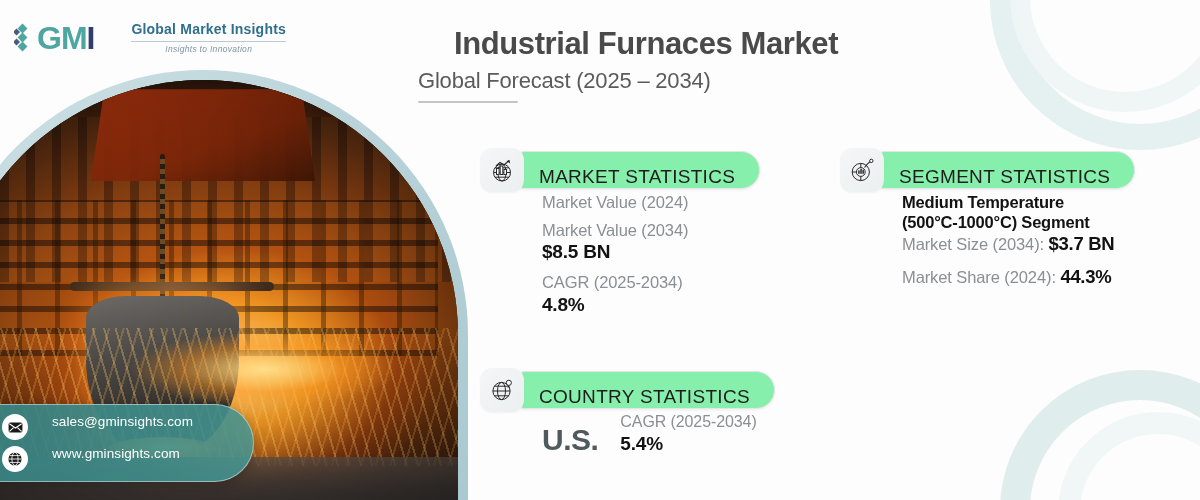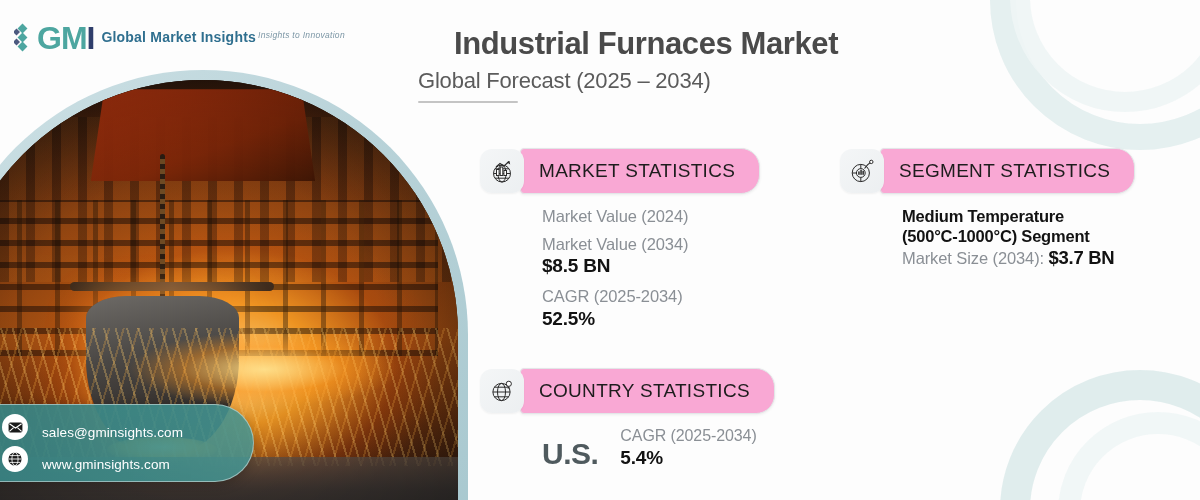--- a/index.html
+++ b/index.html
@@ -121,43 +121,43 @@
     position:absolute; left:-14px; bottom:18px;
     width:268px; height:78px;
     background:linear-gradient(100deg, rgba(56,131,131,.93) 0%, rgba(62,139,137,.92) 55%, rgba(70,148,145,.88) 100%);
     border-radius:0 40px 40px 0;
     border:1px solid rgba(255,255,255,.45);
     border-left:none;
     display:flex; flex-direction:column; justify-content:center;
     gap:6px; padding-left:16px;
     box-shadow:0 2px 12px rgba(0,0,0,.25);
   }
-  .crow { display:flex; align-items:flex-end; gap:14px; }
+  .crow { display:flex; align-items:flex-start; gap:24px; }
   .cbadge {
     width:26px; height:26px; border-radius:50%;
     background:#ffffff; display:flex; align-items:center; justify-content:center;
     flex:none;
   }
   .cbadge svg { display:block; }
   .ctext { color:#ffffff; font-size:13.5px; letter-spacing:.1px; }
 
   
   .logo {
     position:absolute; left:14px; top:22px;
-    display:flex; align-items:center; gap:7px;
+    display:flex; align-items:center; gap:21px;
   }
   .logo-mark { display:flex; align-items:center; gap:3px; }
   .logo-gmi {
     font-size:32px; font-weight:700; letter-spacing:-1px;
     color:#4da6a0;
     font-family:"Liberation Sans", sans-serif;
     line-height:1;
   }
   .logo-gmi .m-i { color:#2f3e6b; }
-  .logo-right { display:flex; gap:1px; }
+  .logo-right { display:flex; flex-direction:column; gap:1px;margin-left:16px; }
   .logo-name {
     font-size:14px; font-weight:700; color:#2f6f8f; letter-spacing:.2px; line-height:1.1;
   }
   .logo-rule { height:1px; background:#b9c9d2; margin:2px 0 1px; }
   .logo-tag {
     font-size:8.5px; color:#7b96a5; letter-spacing:.3px; text-align:center;
     font-style:italic;
   }
 
   .title {
@@ -179,33 +179,33 @@
   .sec { position:absolute; }
   .sec-head { display:flex; align-items:center; }
   .sec-icon {
     width:44px; height:44px; border-radius:12px;
     background:linear-gradient(135deg,#f4f6f7 0%,#eceff1 100%);
     display:flex; align-items:center; justify-content:center;
     flex:none; position:relative; z-index:2;
     box-shadow:0 1px 2px rgba(0,0,0,.05);
   }
   .sec-pill {
-    height:46px; margin-left:-4px;
-    background:#f9a8d4;
+    height:38px; margin-left:-4px;
+    background:#86efac;
     border:1px solid #e3e6e8;
     border-radius:4px 19px 19px 4px;
-    display:flex; align-items:center;
+    display:flex; align-items:flex-end;
     padding:0 24px 0 18px;
     box-shadow:0 1px 3px rgba(0,0,0,.07);
   }
   .sec-title {
     font-size:19px; color:#1d1d1d; letter-spacing:.3px; white-space:nowrap;
   }
 
-  .sec-body { margin-top:12px; }
+  .sec-body { }
 
   .stat-row { margin-bottom:7px; }
   .stat-label {
     font-size:16.5px; color:#8a8f95; letter-spacing:-.1px; line-height:1.25;
   }
   .stat-value {
     font-size:19px; font-weight:700; color:#121212; letter-spacing:-.2px; line-height:1.3;
   }
 
   
@@ -339,21 +339,21 @@
     <div class="sec-body">
       <div class="stat-row">
         <div class="stat-label">Market Value (2024)</div>
       </div>
       <div class="stat-row">
         <div class="stat-label">Market Value (2034)</div>
         <div class="stat-value">$8.5 BN</div>
       </div>
       <div class="stat-row">
         <div class="stat-label">CAGR (2025-2034)</div>
-        <div class="stat-value">52.5%</div>
+        <div class="stat-value">4.8%</div>
       </div>
     </div>
   </div>
 
   <div class="sec" id="country-statistics">
     <div class="sec-head">
       <span class="sec-icon">
         <svg width="28" height="28" viewBox="0 0 28 28" aria-hidden="true">
           <g stroke="#2b2b2b" stroke-width="1" fill="none">
             <circle cx="13.5" cy="15" r="8.6"></circle>
@@ -402,17 +402,18 @@
         <span class="sec-title">SEGMENT STATISTICS</span>
       </span>
     </div>
     <div class="sec-body">
       <div class="seg-block">
         <div class="seg-head">Medium Temperature</div>
         <div class="seg-head">(500°C-1000°C) Segment</div>
         <div class="seg-sub"><span>Market Size (2034): </span><b>$3.7 BN</b></div>
       </div>
       <div class="seg-block">
+        <div class="seg-sub"><span>Market Share (2024): </span><b>44.3%</b></div>
       </div>
     </div>
   </div>
 
 </div>
 
 </body></html>

